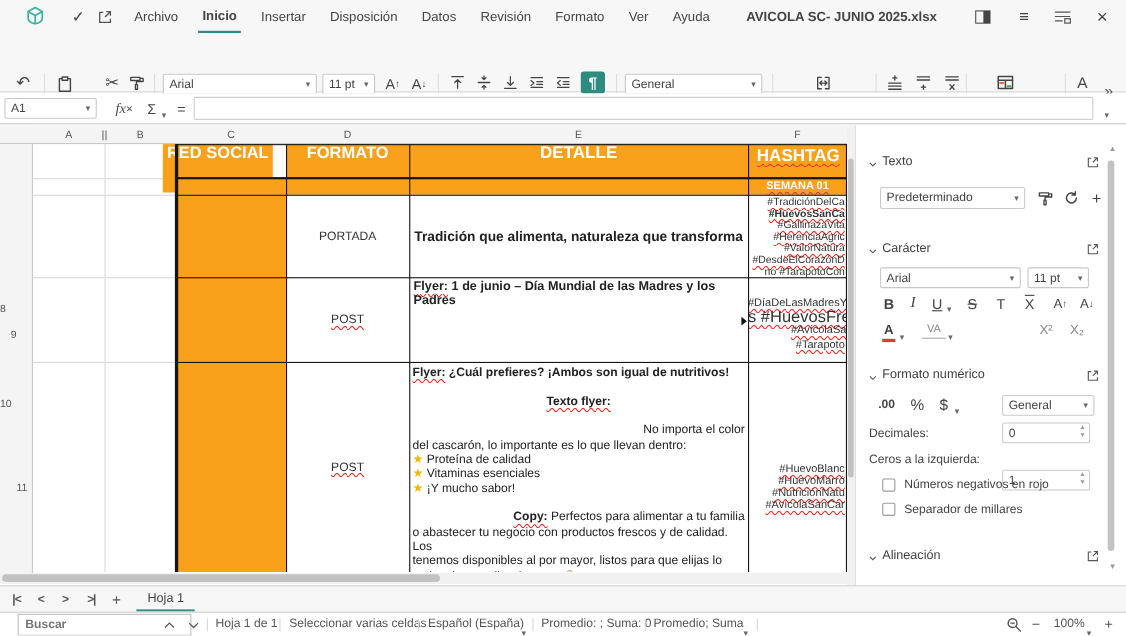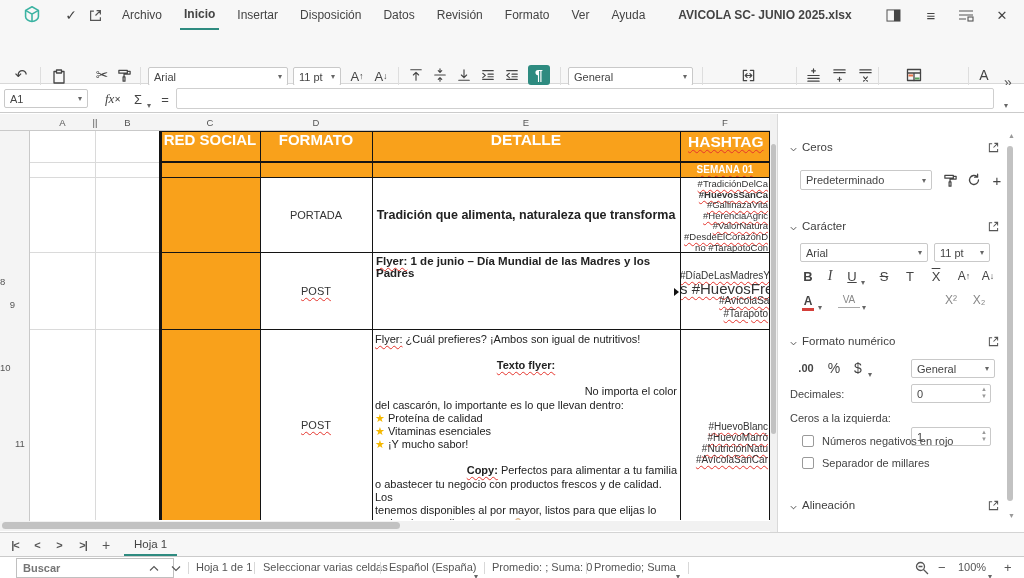--- a/index.html
+++ b/index.html
@@ -343,21 +343,21 @@
     
   </div>
   <style>.rownum{position:relative;}</style>
 
   <div class="gline" style="left:95px; top:131px; width:1px; height:389px;"></div>
   <div class="gline" style="left:30px; top:162px; width:130px; height:1px;"></div>
   <div class="gline" style="left:30px; top:177px; width:130px; height:1px;"></div>
   <div class="gline" style="left:30px; top:252px; width:130px; height:1px;"></div>
   <div class="gline" style="left:30px; top:329px; width:130px; height:1px;"></div>
 
-  <div class="cell orange" style="left:160px; top:131px; width:100px; height:44px;">
+  <div class="cell orange" style="left:148px; top:131px; width:100px; height:44px;">
     <div class="ctr whd" style="height:31px; font-size:15px; margin-top:-7px;">RED SOCIAL</div>
   </div>
   <div class="cell orange" style="left:260px; top:131px; width:112px; height:31px;">
     <div class="ctr whd" style="height:31px; font-size:15px; margin-top:-7px;">FORMATO</div>
   </div>
   <div class="cell orange" style="left:372px; top:131px; width:308px; height:31px;">
     <div class="ctr whd" style="height:31px; font-size:15.5px; margin-top:-7px;">DETALLE</div>
   </div>
   <div class="cell orange" style="left:680px; top:131px; width:90px; height:31px;">
     <div class="whd sp" style="position:absolute; left:8px; top:2px; font-size:15.5px; white-space:nowrap;">HASHTAG</div>
@@ -401,21 +401,21 @@
         <div class="hline sp" style="line-height:12.5px; font-size:15px;">s #HuevosFresc</div>
         <div class="hline sp" style="line-height:12.5px; font-size:10px;padding-left:39px;">#AvícolaSanCa</div>
         <div class="hline sp" style="line-height:12.5px; font-size:10px;">#Tarapoto</div>
       </div>
   </div>
 
   <div class="cell ctr" style="left:260px; top:329px; width:112px; height:191px; font-size:11px; color:#333;">
     <span class="sp">POST</span>
   </div>
   <div class="cell" style="left:372px; top:329px; width:308px; height:191px; padding:4px 3px; font-size:11px; line-height:13.2px; color:#222;">
-    <div style="font-weight:normal;"><span class="sp">Flyer:</span><span> ¿Cuál prefieres? ¡Ambos son igual de nutritivos!</span></div>
+    <div style="font-weight:bold;"><span class="sp">Flyer:</span><span> ¿Cuál prefieres? ¡Ambos son igual de nutritivos!</span></div>
     <div style="height:13px;"></div>
     <div style="font-weight:bold; text-align:center;"><span class="sp">Texto flyer:</span></div>
     <div style="height:13px;"></div>
     <div style="text-align:right;">No importa el color</div>
     <div>del cascarón, lo importante es lo que llevan dentro:</div>
     <div><span class="star">★</span><span>Proteína de calidad</span></div>
     <div><span class="star">★</span><span>Vitaminas esenciales</span></div>
     <div><span class="star">★</span><span>¡Y mucho sabor!</span></div>
     <div style="height:13px;"></div>
     <div style="text-align:right;"><span class="sp" style="font-weight:bold;">Copy:</span><span> Perfectos para alimentar a tu familia</span></div>
@@ -450,21 +450,21 @@
     <div class="scroll-thumb" style="position:absolute; left:1px; top:30px; width:5px; height:290px;"></div>
   </div>
 
   <div class="abs panel">
 
     <span class="abs ctr" style="left:10px; top:30px; width:10px; height:10px;">
         <svg width="9" height="9" viewBox="0 0 10 10" class="pico">
           <path d="M2 3.5l3 3 3-3"></path>
         </svg>
       </span>
-    <span class="abs sect" style="left:24px; top:27px;">Ceros</span>
+    <span class="abs sect" style="left:24px; top:27px;">Texto</span>
     <span class="abs ctr" style="left:208px; top:26px; width:14px; height:14px;">
         <svg width="11" height="11" viewBox="0 0 12 12" class="pico">
           <path d="M4.5 2H1.5v8.5h9V7.5 M7 1.5h3.5V5 M10.5 1.5L6 6"></path>
         </svg>
       </span>
     <div class="abs dd caret" style="left:22px; top:56px; width:132px; height:20px;">
         <span>Predeterminado</span>
       </div>
     <span class="abs ctr" style="left:162px; top:57px; width:20px; height:18px;">
         <svg width="15" height="15" viewBox="0 0 16 16" class="svgic">

